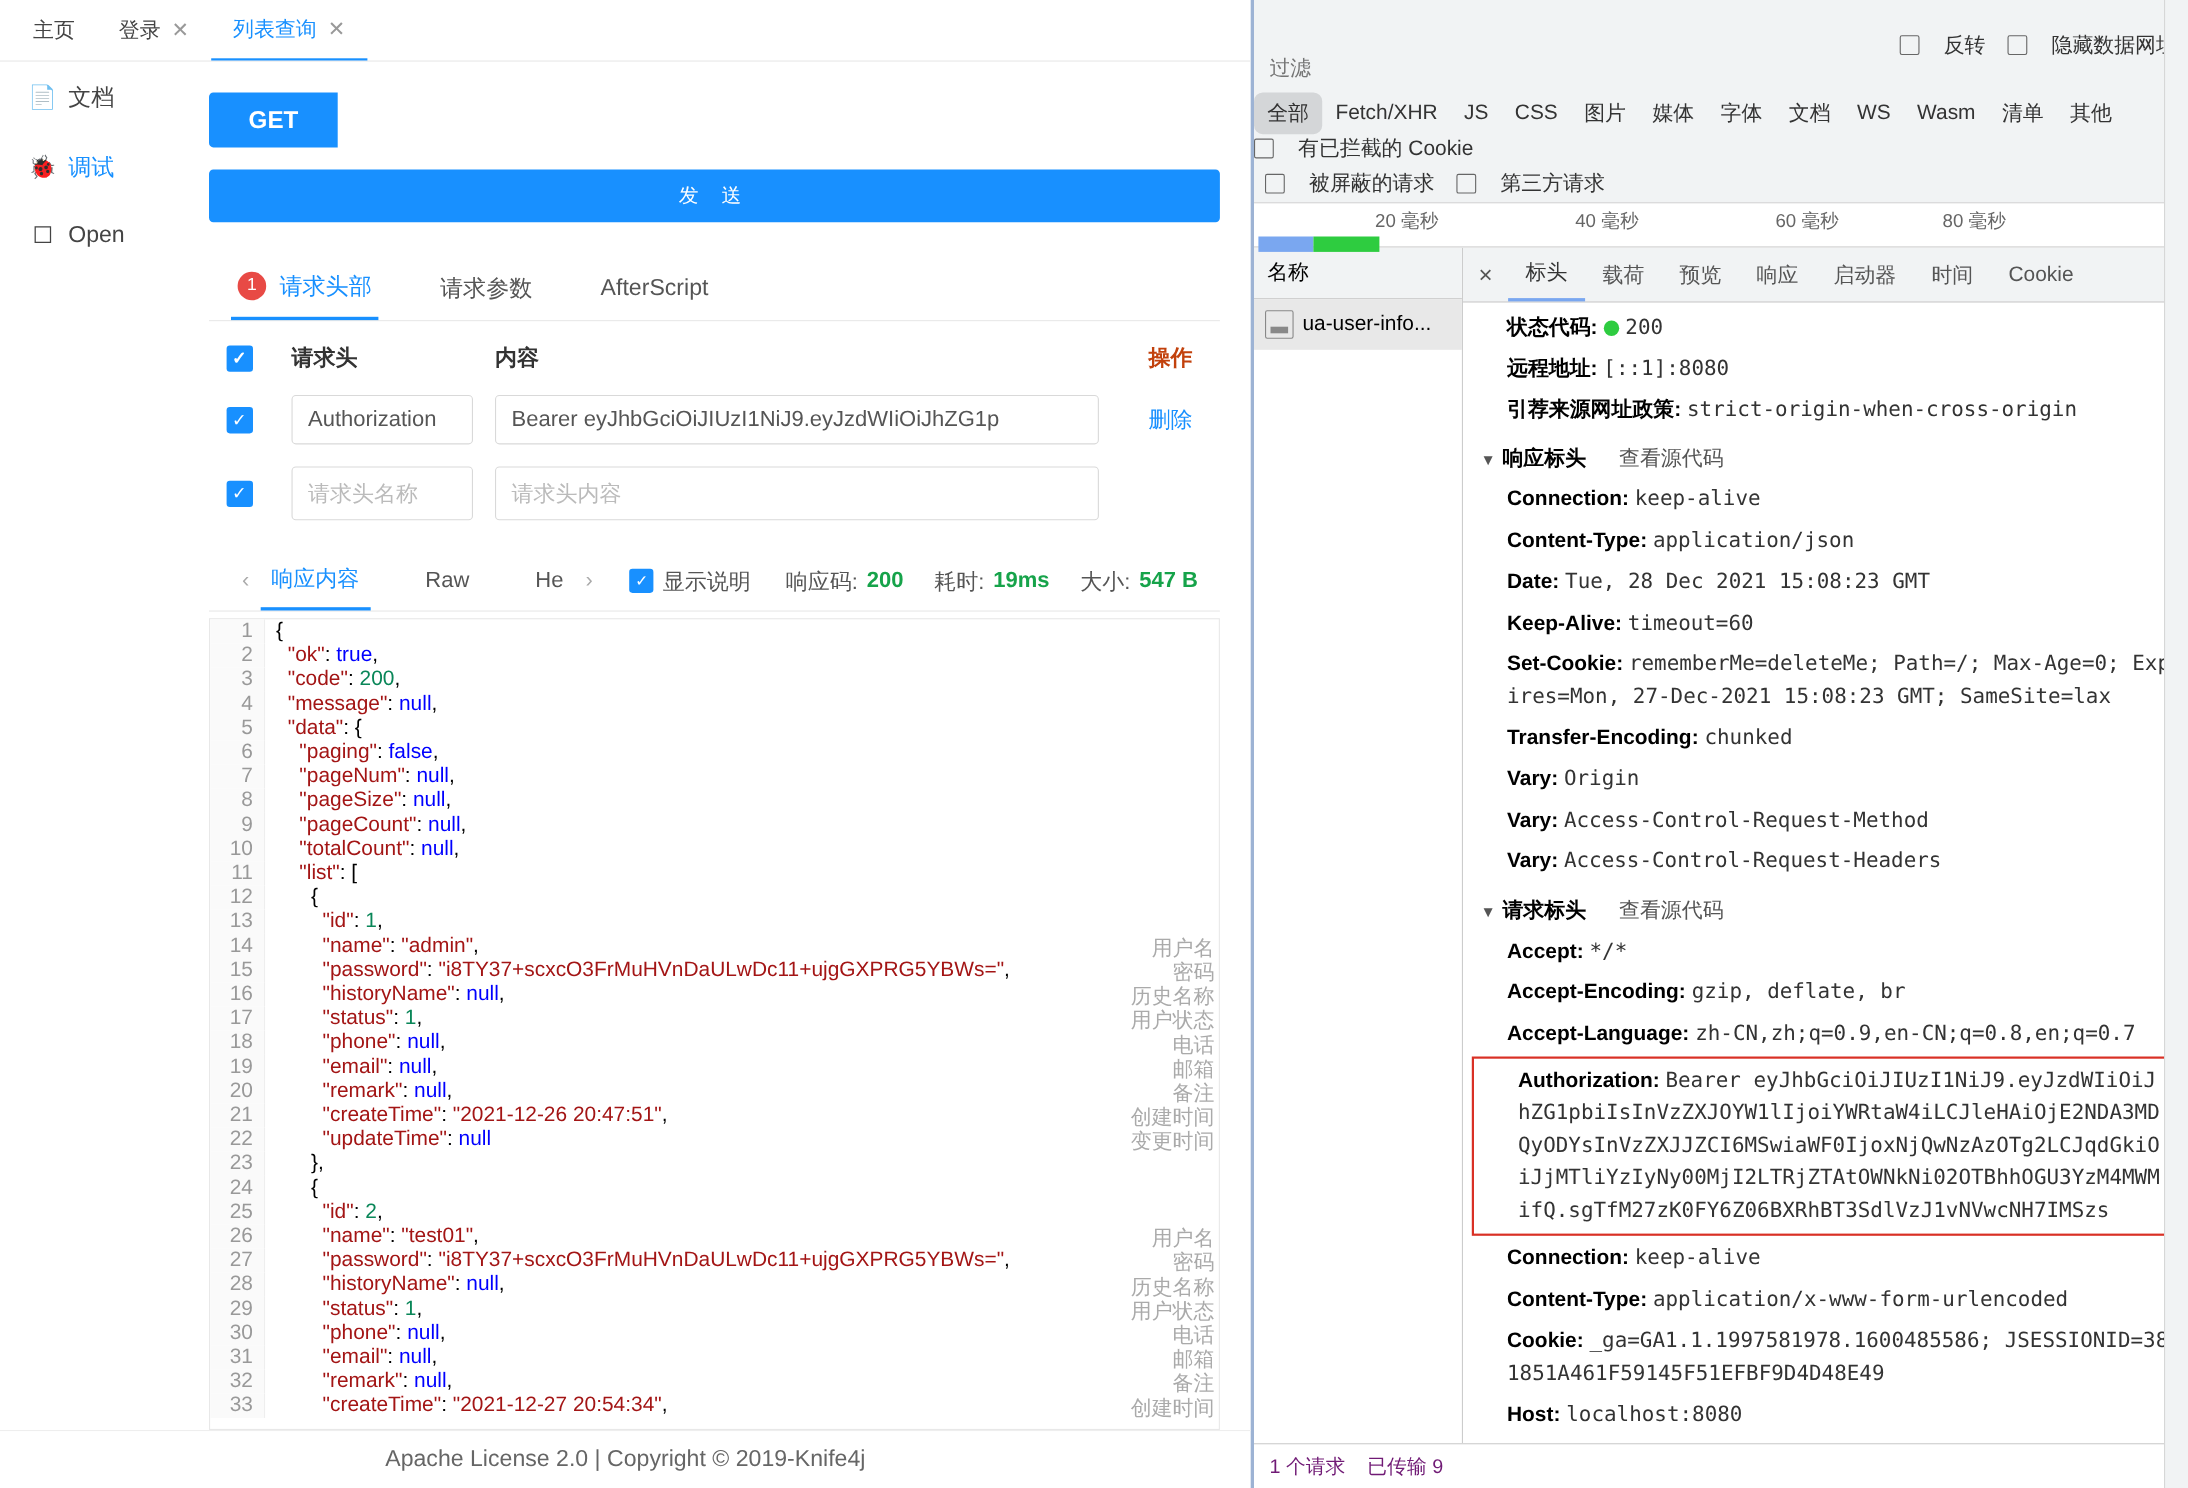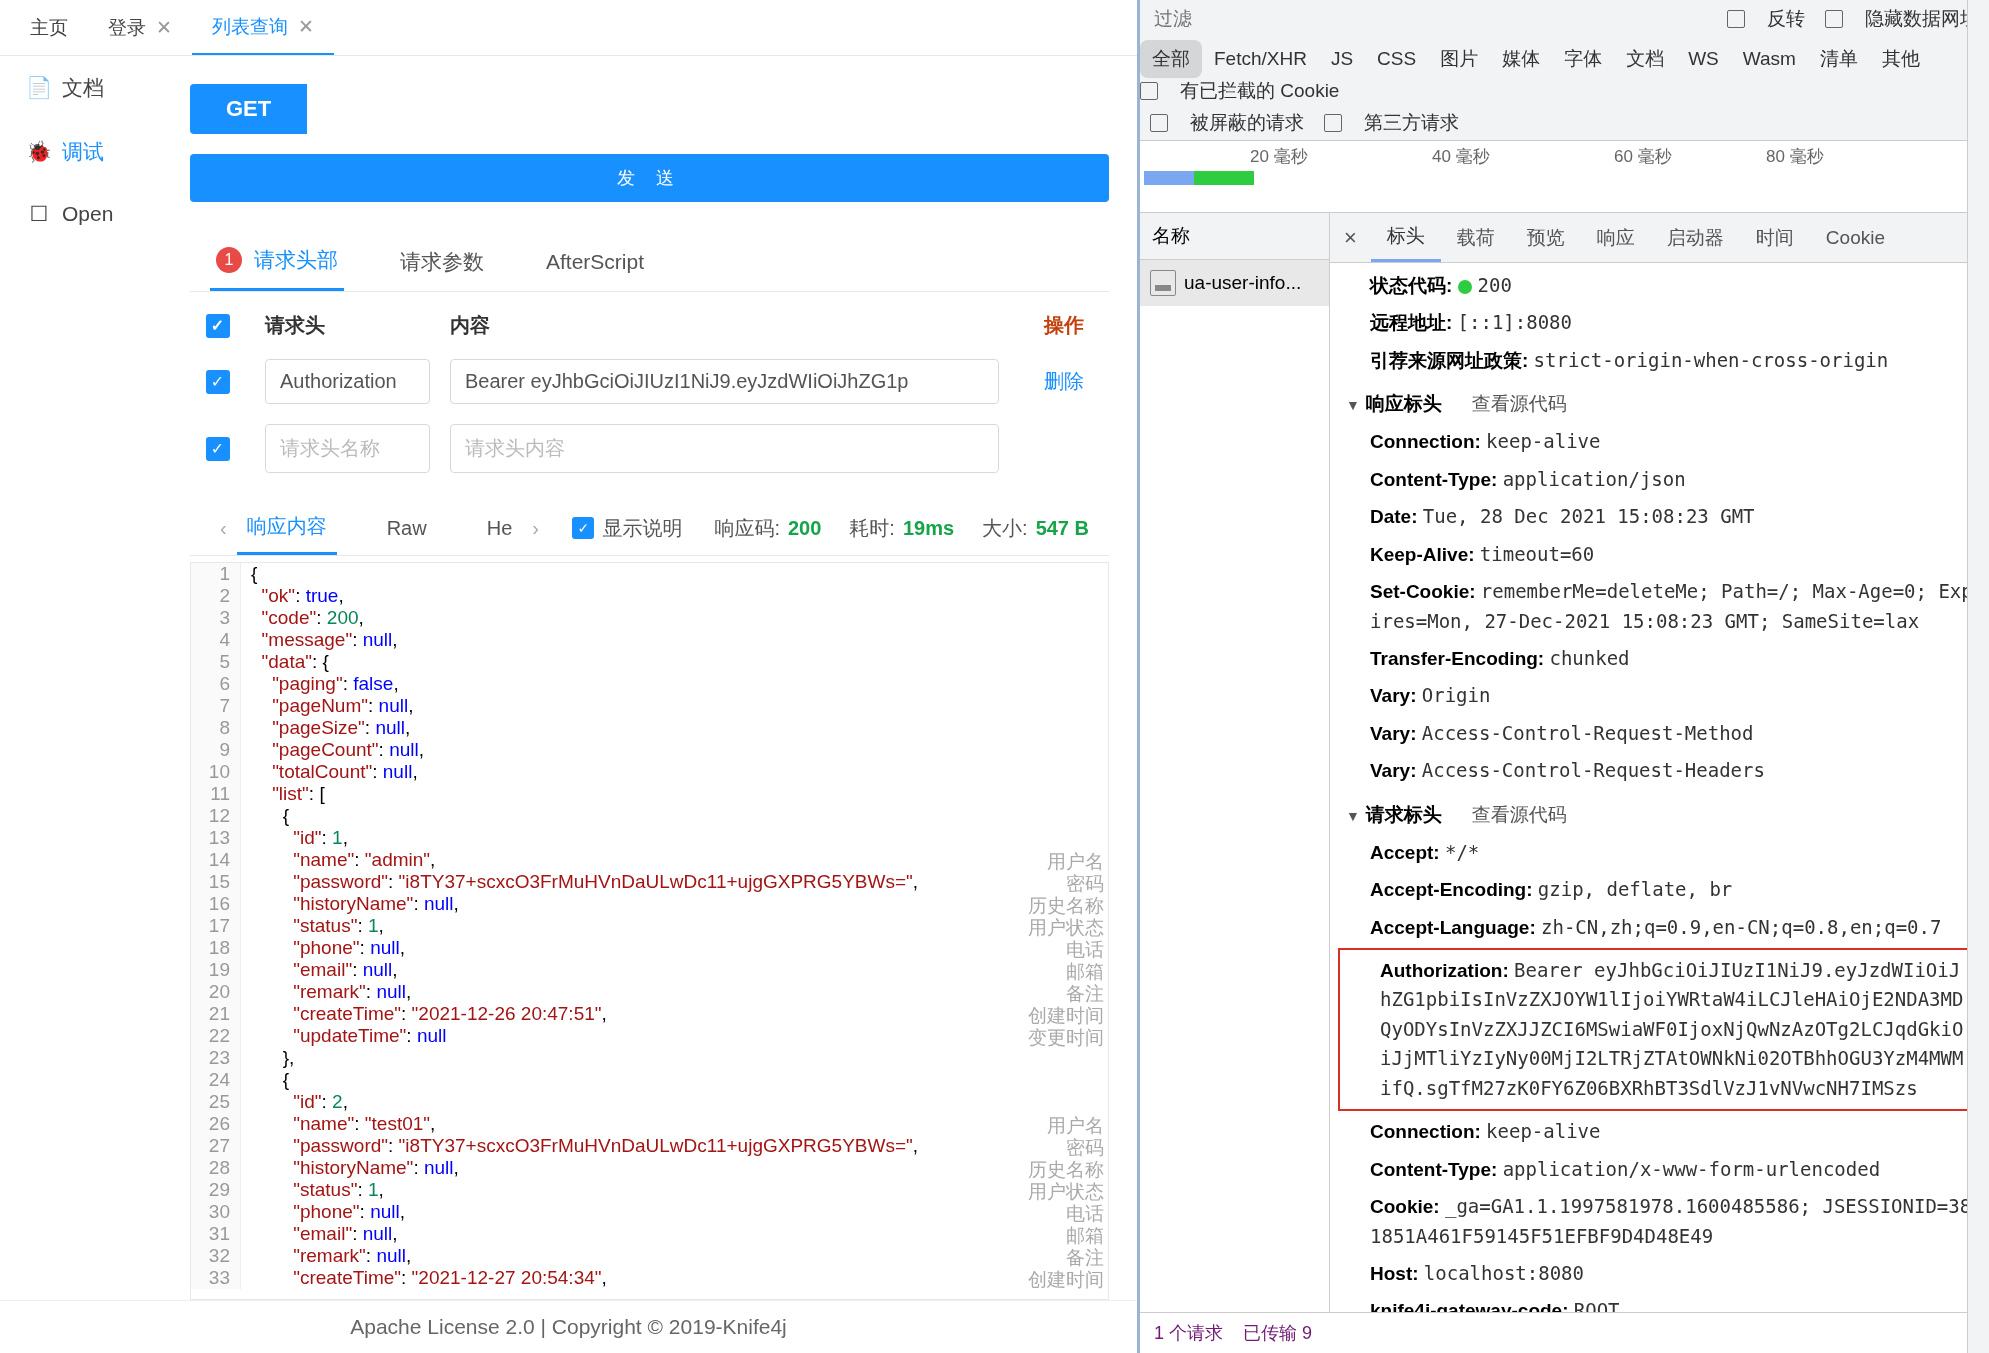--- a/index.html
+++ b/index.html
@@ -58,29 +58,29 @@
 .k { color: #0000ff; margin-top: 40px; }
 .p { color: #000; }
 .comment-r { position: absolute; right: 4px; color: #aaa; }
 
 .footer { text-align: center; padding: 14px; color: #666; font-size: 21px; border-top: 1px solid #eee; }
 
 
 .right-pane { flex: 1; border-left: 3px solid #9db3d4; background: #fff; display: flex; flex-direction: column; font-size: 19px; }
 .dt-top { background: #f1f3f4; border-bottom: 1px solid #ccc; }
 .dt-filter-row { display: flex; align-items: center; padding: 4px 10px; gap: 20px; }
-.dt-filter-row input { border: none; background: transparent; font-size: 19px; padding: 4px; flex: 1; }
+.dt-filter-row input { border: none; background: transparent; font-size: 19px; padding: 4px; flex: 1; margin-top: 44px; }
 .dt-chk { display: flex; align-items: center; gap: 22px; color: #333; cursor: pointer; }
 .dt-chk .cb { width: 18px; height: 18px; border: 1.5px solid #666; border-radius: 2px; }
 .dt-type-row { display: flex; align-items: center; padding: 2px 0; gap: 0; flex-wrap: wrap; }
 .dt-type { padding: 6px 12px; color: #333; cursor: pointer; font-size: 19px; }
 .dt-type.active { background: #d4d6d8; border-radius: 8px; }
 .dt-type-row .spacer { flex: 1; }
 
-.dt-timeline { height: 72px; border-bottom: 1px solid #ccc; position: relative; background: #fff; }
+.dt-timeline { height: 40px; border-bottom: 1px solid #ccc; position: relative; background: #fff; }
 .dt-timeline .tick { position: absolute; top: 4px; font-size: 17px; color: #666; }
 .dt-timeline .bar { position: absolute; top: 30px; height: 14px; }
 
 .dt-body { flex: 1; display: flex; overflow: hidden; }
 .dt-reqlist { width: 190px; border-right: 1px solid #ccc; }
 .dt-reqlist .hdr { padding: 10px 12px; border-bottom: 1px solid #ccc; background: #f1f3f4; font-weight: 500; }
 .dt-reqlist .req { padding: 10px 10px; display: flex; align-items: center; gap: 8px; cursor: pointer; background: #e8e8e8; }
 .dt-reqlist .req .ico { width: 26px; height: 26px; border: 1.5px solid #888; border-radius: 2px; position: relative; }
 .dt-reqlist .req .ico::after { content: ""; position: absolute; left: 4px; right: 4px; bottom: 4px; height: 6px; background: #888; }
 

